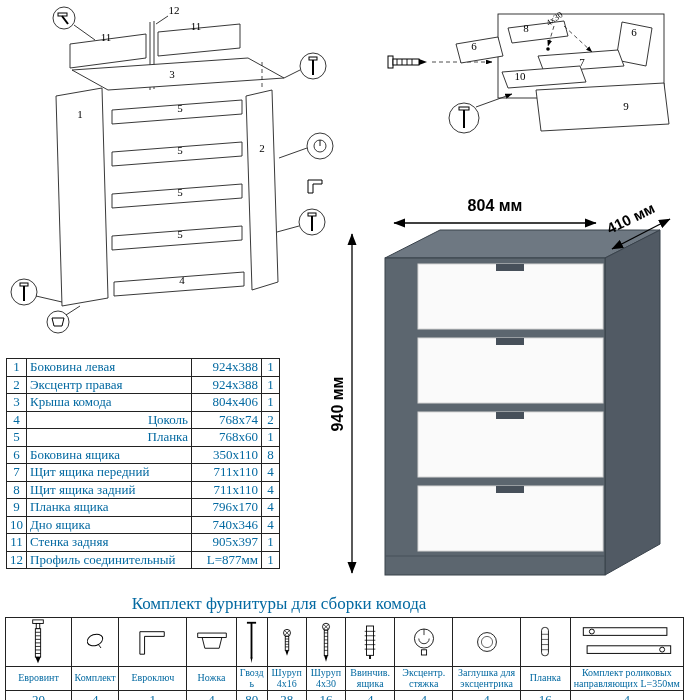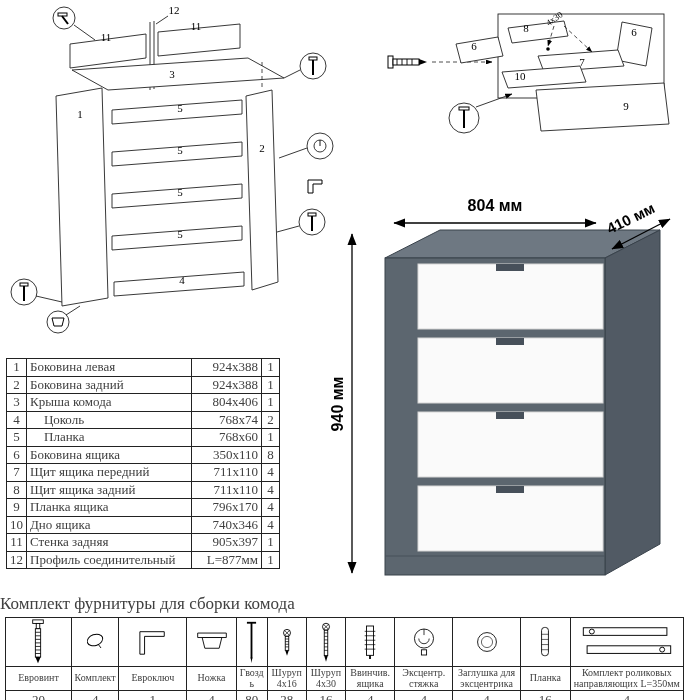--- a/index.html
+++ b/index.html
@@ -1,42 +1,42 @@
 <!DOCTYPE html>
 <html><head>
 <meta charset="utf-8">
 <style>
   * { box-sizing: border-box; }
   html, body { margin:0; padding:0; background:#ffffff; }
   #sheet {
     position:relative; width:689px; height:700px; background:#fff;
-    font-family:"Liberation Serif", serif; color:#404040; overflow:hidden;
+    font-family:"Liberation Serif", serif; color:#0369a1; overflow:hidden;
   }
   svg text { font-family:"Liberation Serif", serif; font-size:11px; fill:#000; }
   .panel { fill:#ffffff; stroke:#222; stroke-width:0.9; }
   .ln    { stroke:#222; stroke-width:0.9; fill:none; }
   .dash  { stroke:#222; stroke-width:0.8; stroke-dasharray:4 3; fill:none; }
   .ipanel{ fill:#fff; stroke:#000; stroke-width:1; }
   .iln   { stroke:#000; stroke-width:0.9; fill:none; }
 
   .dim-line { stroke:#000; stroke-width:1.3; fill:none; }
   .dim-text { font-family:"Liberation Sans", sans-serif; font-weight:bold; font-size:16px; }
   .dim-text-sm { font-family:"Liberation Sans", sans-serif; font-weight:bold; font-size:15px; }
 
   .parts-table { position:absolute; left:6px; top:358px; width:274px;
                  border-collapse:collapse; table-layout:fixed; }
   .parts-table td { border:1px solid #222; font-size:13px; height:17.5px;
                     padding:0 3px; line-height:1.05; overflow:hidden; white-space:nowrap; }
   .c-num  { width:20px; text-align:center; }
   .c-size { width:70px; text-align:right; }
   .c-qty  { width:18px; text-align:center; }
-  .indent { padding-left:17px !important; }
+  .indent { padding-left:17px !important;text-align:right; }
 
   .hw-title { position:absolute; left:0; top:594px; width:558px;
-              text-align:left; font-size:17px; }
+              text-align:center; font-size:17px; }
   .hw-table { position:absolute; left:5px; top:617px; width:679px;
               border-collapse:collapse; table-layout:fixed; }
   .hw-table td { border:1px solid #222; text-align:center; vertical-align:middle; padding:1px; }
   .hw-ico-cell { height:44px; }
   .hw-ico { display:block; margin:0 auto; }
   .hw-name { font-size:10px; line-height:1.05; height:24px; word-wrap:break-word; }
   .hw-qty  { font-size:13px; height:16px; }
 </style>
 </head>
 <body>
@@ -188,21 +188,21 @@
   <table class="parts-table">
     <tbody>
       <tr>
         <td class="c-num">1</td>
         <td class="c-name">Боковина левая</td>
         <td class="c-size">924x388</td>
         <td class="c-qty">1</td>
       </tr>
       <tr>
         <td class="c-num">2</td>
-        <td class="c-name">Боковина задний</td>
+        <td class="c-name">Эксцентр правая</td>
         <td class="c-size">924x388</td>
         <td class="c-qty">1</td>
       </tr>
       <tr>
         <td class="c-num">3</td>
         <td class="c-name">Крыша комода</td>
         <td class="c-size">804x406</td>
         <td class="c-qty">1</td>
       </tr>
       <tr>

